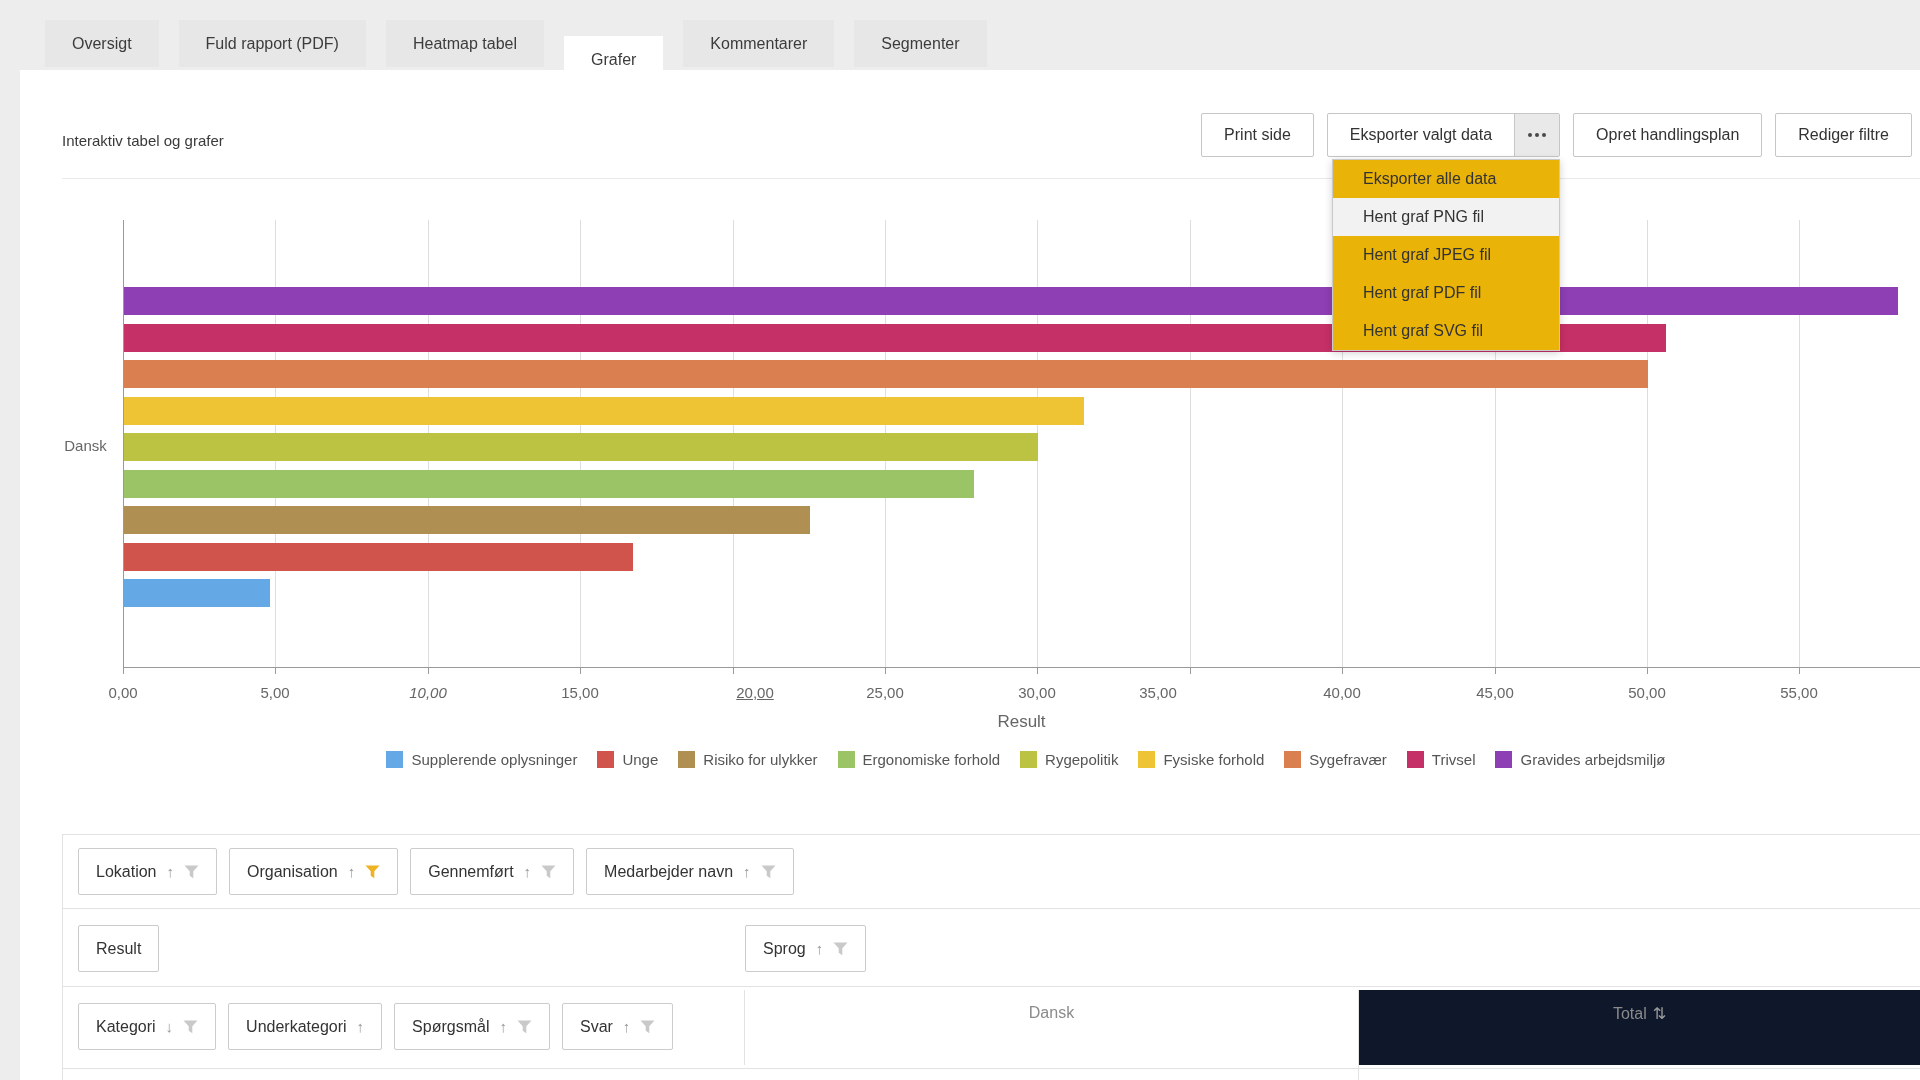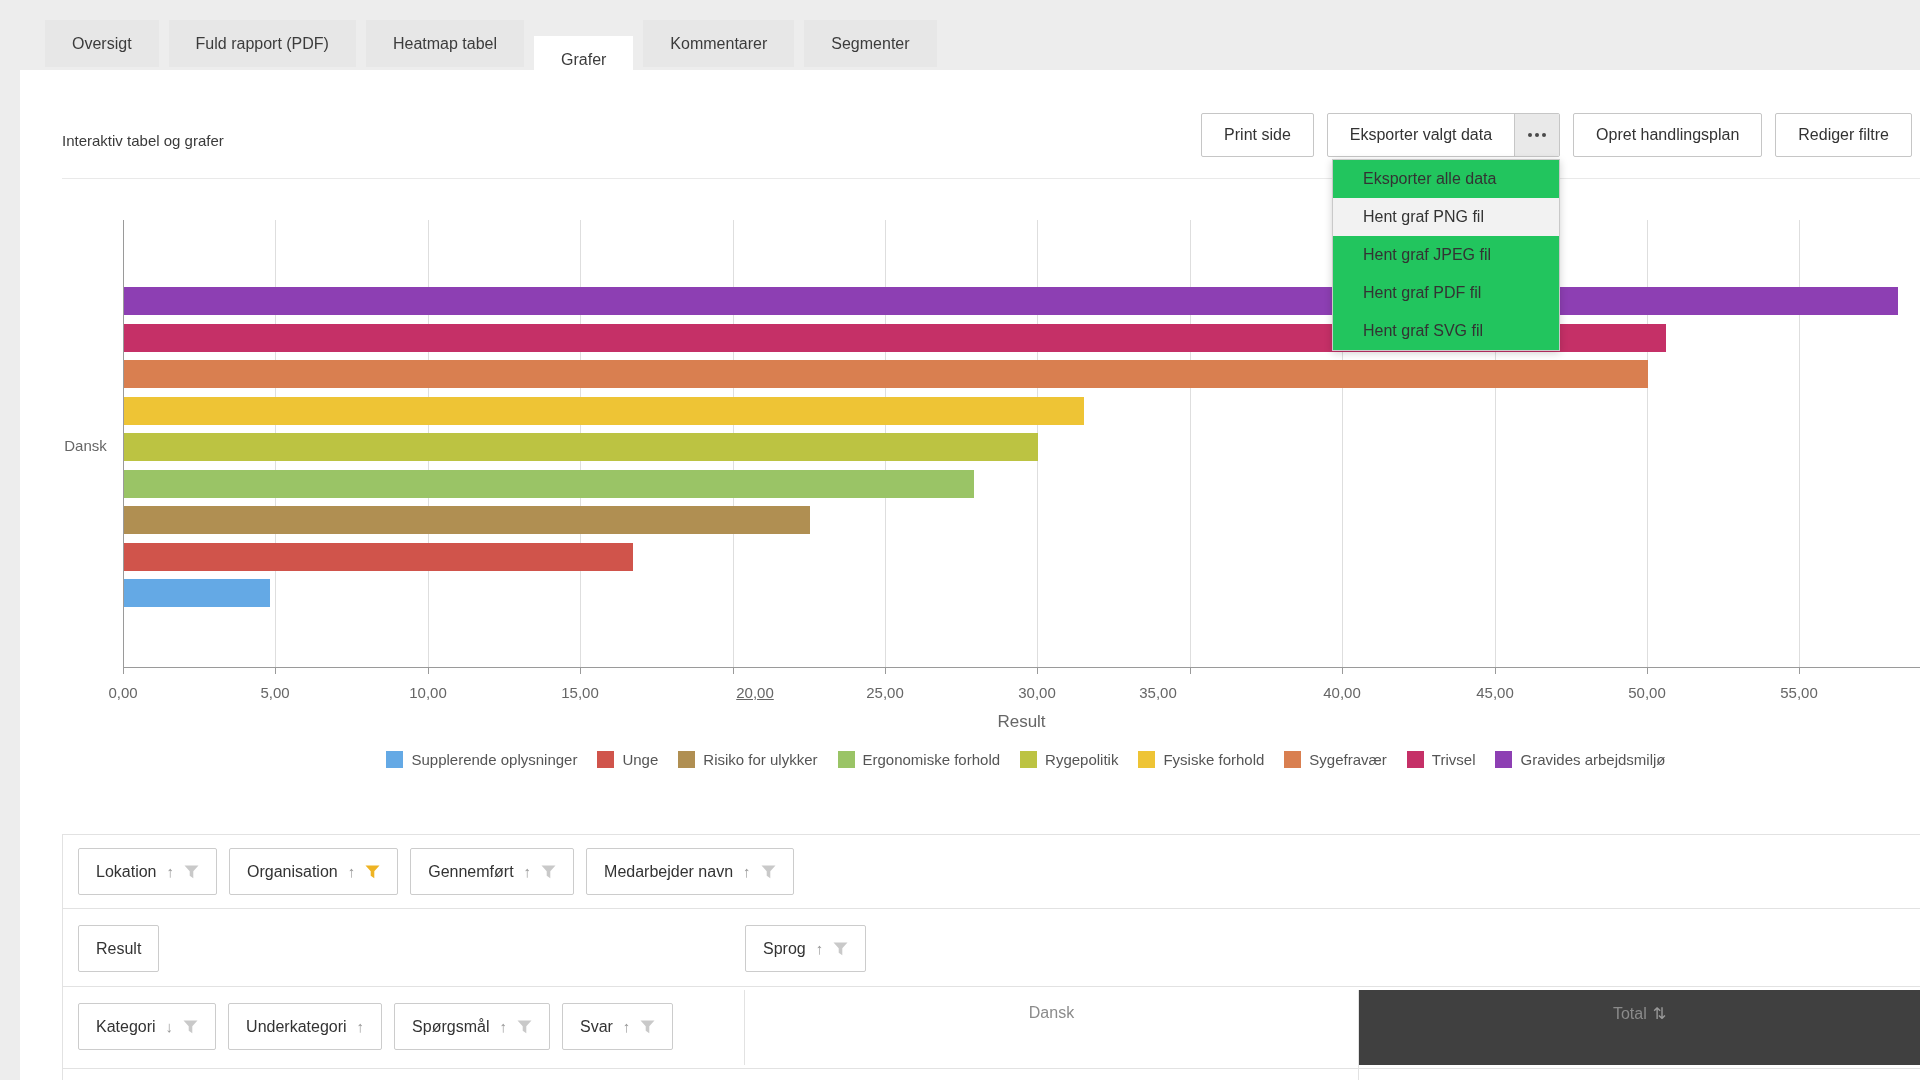--- a/index.html
+++ b/index.html
@@ -2,39 +2,39 @@
 <html><head>
 <meta charset="utf-8">
 <style>
   html,body{margin:0;padding:0;}
   body{width:1920px;height:1080px;overflow:hidden;
        font-family:"Liberation Sans","DejaVu Sans",sans-serif;color:#3f3f3f;}
   .stage{position:relative;width:1920px;height:1080px;background:#ededed;overflow:hidden;}
   .card{position:absolute;left:20px;top:70px;right:0;bottom:0;background:#fff;}
 
   
-  .tabbar{position:absolute;left:45px;top:20px;display:flex;gap:10px;z-index:5;}
+  .tabbar{position:absolute;left:45px;top:20px;display:flex;gap:20px;z-index:5;}
   .tab{background:#e7e7e7;color:#3c3c3c;font-size:16px;height:47px;line-height:47px;
        padding:0 27px;white-space:nowrap;cursor:default;}
   .tab.active{background:#fff;height:50px;margin-top:16px;}
 
   
   .page-title{position:absolute;left:62px;top:132px;font-size:15px;color:#3a3a3a;}
   .toolbar{position:absolute;right:8px;top:113px;display:flex;gap:13px;align-items:stretch;height:44px;}
   .btn{display:flex;align-items:center;background:#fff;border:1px solid #c6c6c6;border-radius:2px;
        font-size:16px;color:#333;padding:0 22px;white-space:nowrap;}
   .splitbtn{display:flex;border:1px solid #c6c6c6;border-radius:2px;background:#fff;}
   .splitbtn .lbl{display:flex;align-items:center;padding:0 22px;font-size:16px;color:#333;}
   .splitbtn .more{width:44px;background:#e9e9e9;border-left:1px solid #c6c6c6;
        display:flex;align-items:center;justify-content:center;gap:3px;}
   .dot{width:4px;height:4px;border-radius:50%;background:#4a4a4a;}
   .hdr-divider{position:absolute;left:62px;right:0;top:178px;height:1px;background:#e9e9e9;}
 
   
-  .dropdown{position:absolute;left:1332px;top:159px;width:226px;background:#22c55e;
+  .dropdown{position:absolute;left:1332px;top:159px;width:226px;background:#eab308;
        border:1px solid #c9c9c9;box-shadow:0 2px 8px rgba(0,0,0,.18);z-index:20;}
   .menu-item{height:38px;line-height:38px;padding-left:30px;font-size:16px;color:#333;}
   .menu-item.hl{background:#f2f2f2;}
 
   
   .plot{position:absolute;left:123px;top:220px;width:1797px;height:447px;}
   .gridline{position:absolute;top:0;width:1px;height:447px;background:#dedede;}
   .gridline.axisline{background:#9a9a9a;}
   .axis-bottom{position:absolute;left:0;top:447px;width:1797px;height:1px;background:#9a9a9a;}
   .tickmark{position:absolute;top:448px;width:1px;height:6px;background:#9a9a9a;}
@@ -52,21 +52,21 @@
   .hline{position:absolute;left:62px;right:0;height:1px;background:#e2e2e2;}
   .vline{position:absolute;width:1px;background:#e2e2e2;}
   .frow{position:absolute;display:flex;gap:12px;}
   .tbtn{display:inline-flex;align-items:center;gap:10px;height:47px;background:#fff;
        border:1px solid #ccc;border-radius:2px;font-size:16px;color:#333;padding:0 17px;
        font-family:inherit;white-space:nowrap;}
   .arrow{color:#999;font-size:15px;}
   .funnel{display:inline-flex;align-items:center;}
   .colhdr{position:absolute;top:990px;height:75px;box-sizing:border-box;
        font-size:16px;color:#8b8b8b;text-align:center;padding-top:14px;}
-  .colhdr.total{background:#404040;}
+  .colhdr.total{background:#0f172a;}
   .updown{margin-left:6px;color:#9a9a9a;}
 </style>
 </head>
 <body>
 
 <div class="stage">
   <div class="card"></div>
 
   <div class="tabbar">
       <div class="tab">Oversigt</div>
@@ -99,21 +99,21 @@
     <div class="axis-bottom"></div>
     <div class="xaxis-title">Result</div>
   <div class="gridline axisline" style="left: 0px;"></div>
       <div class="tickmark" style="left: 0px;"></div>
       <div class="ticklabel" style="left: -40px;">0,00</div>
       <div class="gridline" style="left: 152px;"></div>
       <div class="tickmark" style="left: 152px;"></div>
       <div class="ticklabel" style="left: 112px;">5,00</div>
       <div class="gridline" style="left: 305px;"></div>
       <div class="tickmark" style="left: 305px;"></div>
-      <div class="ticklabel" style="left: 265px;">10,00</div>
+      <div class="ticklabel" style="left: 265px; font-style: italic;">10,00</div>
       <div class="gridline" style="left: 457px;"></div>
       <div class="tickmark" style="left: 457px;"></div>
       <div class="ticklabel" style="left: 417px;">15,00</div>
       <div class="gridline" style="left: 610px;"></div>
       <div class="tickmark" style="left: 610px;"></div>
       <div class="ticklabel" style="left: 592px; text-decoration: underline;">20,00</div>
       <div class="gridline" style="left: 762px;"></div>
       <div class="tickmark" style="left: 762px;"></div>
       <div class="ticklabel" style="left: 722px;">25,00</div>
       <div class="gridline" style="left: 914px;"></div>

